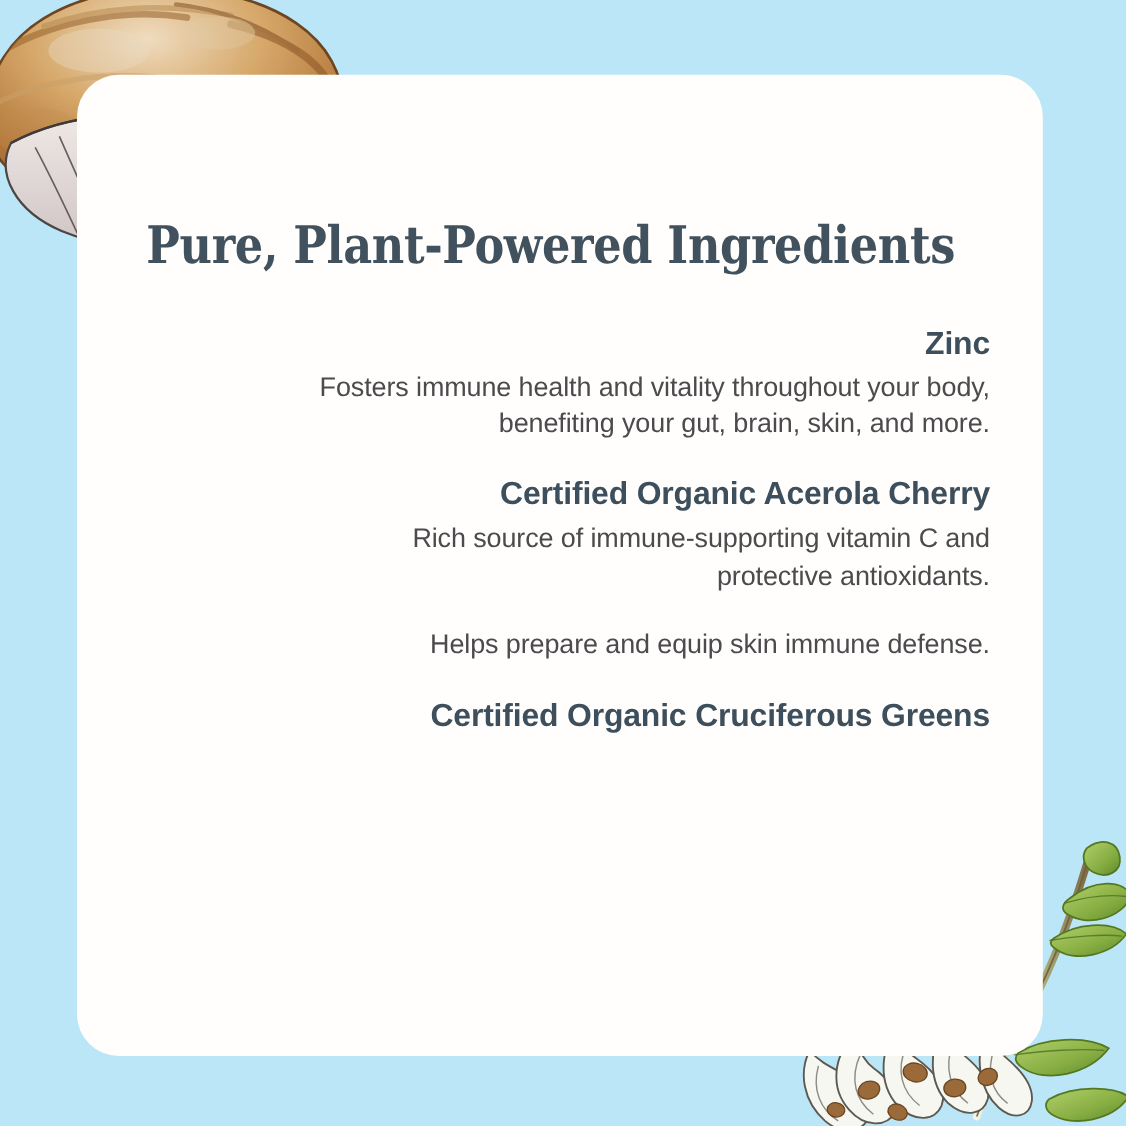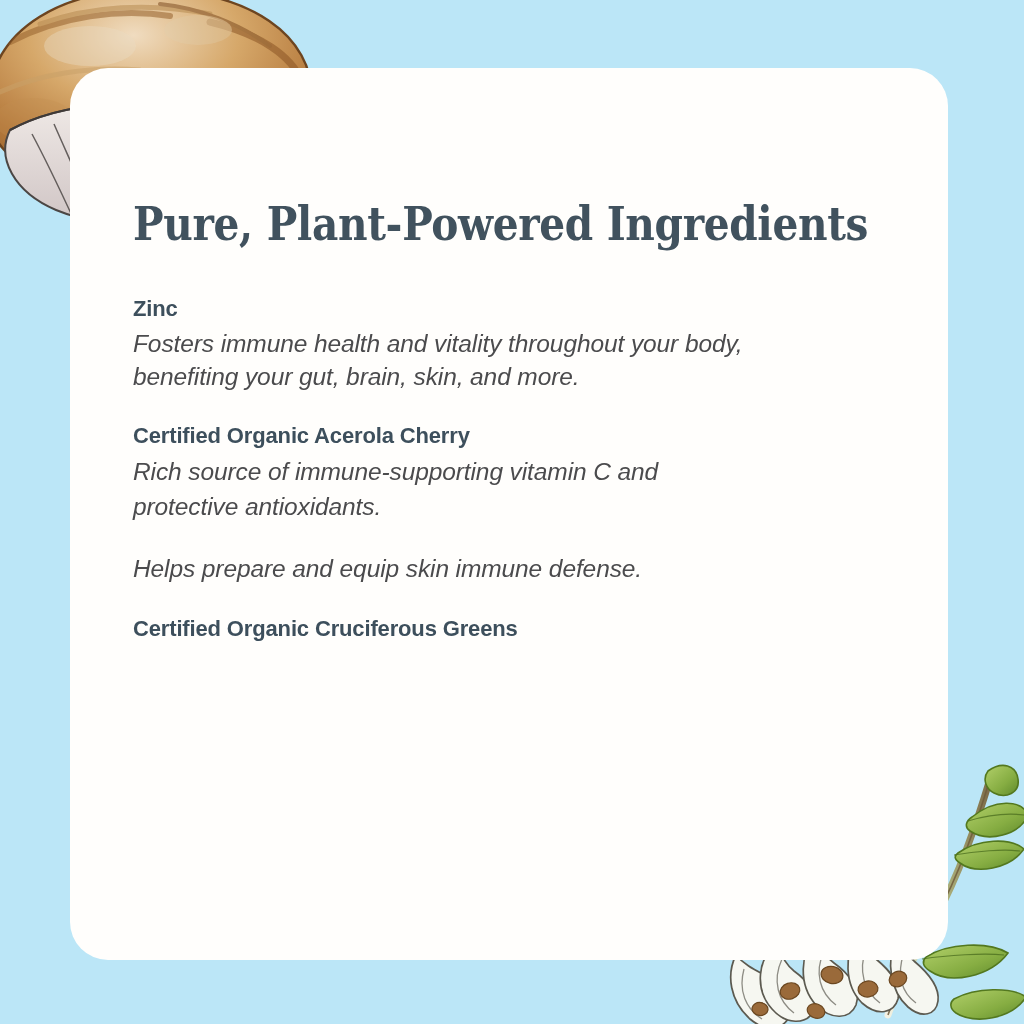--- a/index.html
+++ b/index.html
@@ -45,20 +45,21 @@
     position: absolute;
     left: 70px;
     top: 68px;
     width: 878px;
     height: 892px;
     background: #fffefc;
     border-radius: 38px;
     box-sizing: border-box;
     padding: 0;
     z-index: 5;
+    text-align: right;
   }
 
   #card-inner {
     position: absolute;
     left: 63px;
     top: 132px;
     right: 48px;
   }
 
   #panel-title {
@@ -77,37 +78,36 @@
   .ingredient-item {
     margin-bottom: 28px;
   }
   .ingredient-item:last-child {
     margin-bottom: 15px;
   }
 
   .ingredient-name {
     font-family: "Liberation Sans", sans-serif;
     font-weight: 700;
-    font-size: 22px;
+    font-size: 29px;
     line-height: 1.28;
     letter-spacing: -0.15px;
     color: #3d4f5c;
     margin: 0 0 5px 0;
   }
 
   .ingredient-desc {
     font-family: "Liberation Sans", sans-serif;
     font-weight: 400;
     font-size: 24.5px;
     line-height: 1.42;
     letter-spacing: -0.1px;
     color: #4b4b4d;
     margin: 0;
     white-space: pre-line;
-    font-style: italic;
   }
 
   
   .ingredient-item.tight .ingredient-desc {
     line-height: 1.34;
   }
 </style>
 </head>
 <body>
 

